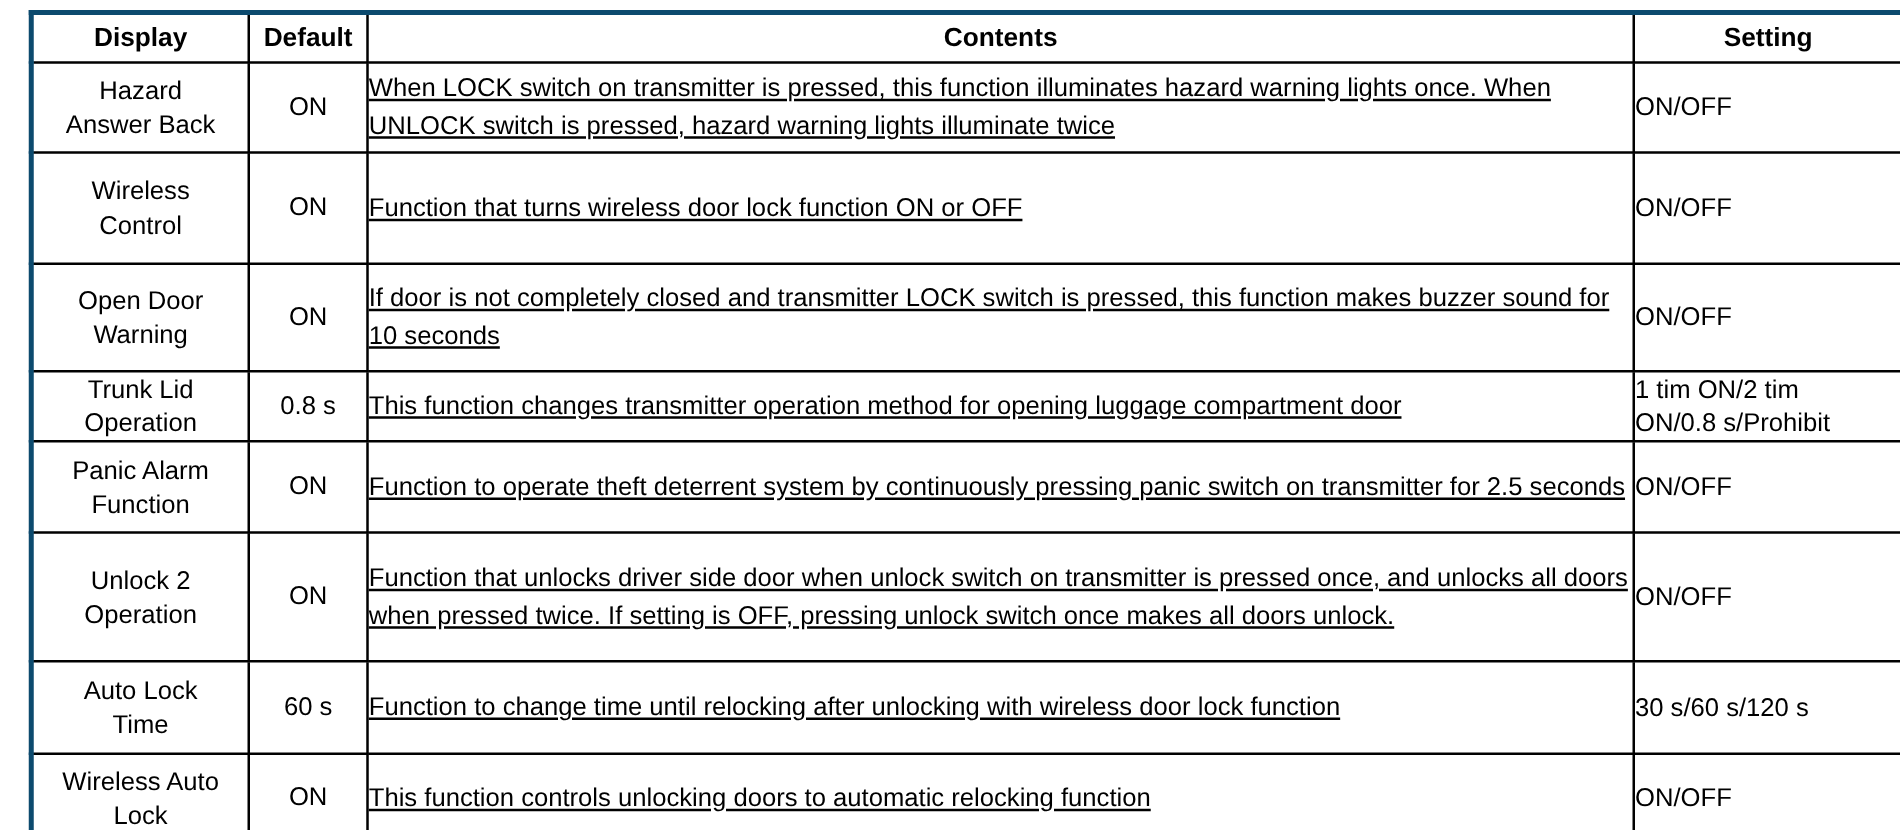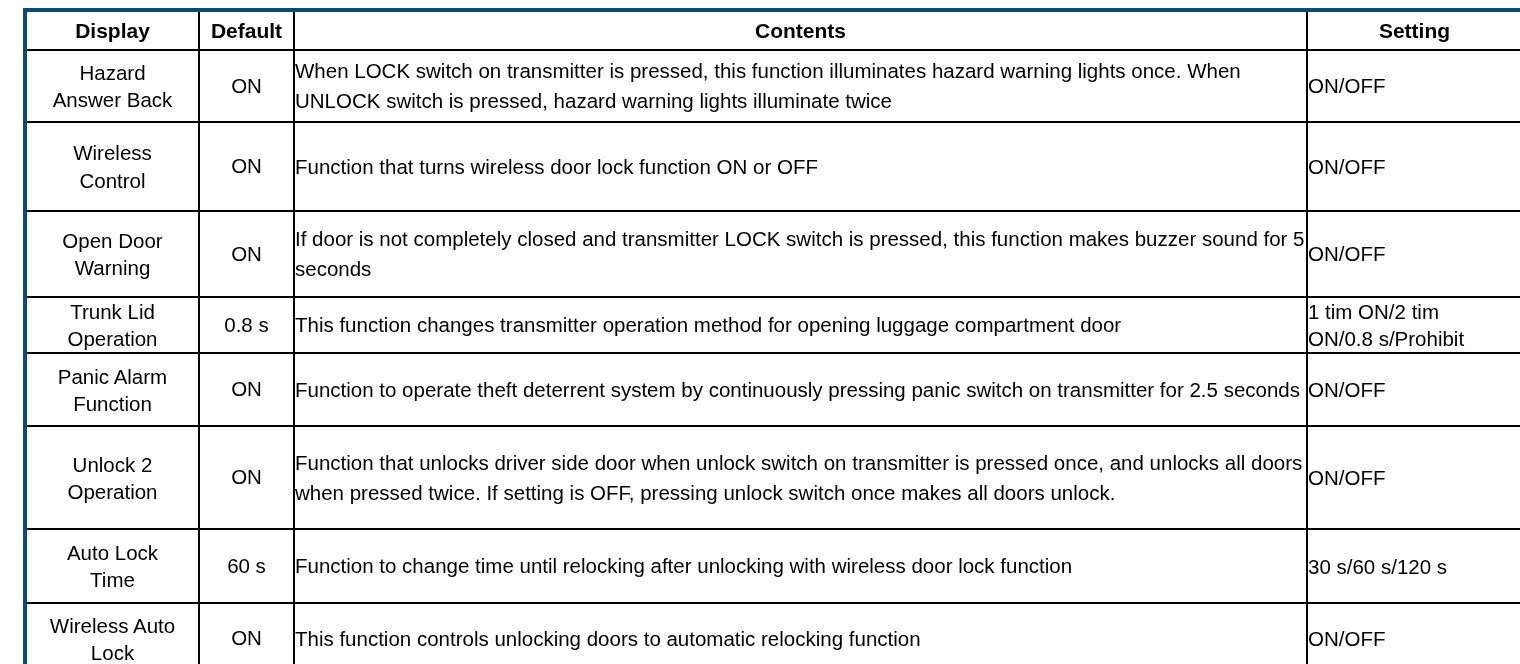--- a/index.html
+++ b/index.html
@@ -60,20 +60,21 @@
   td.default-cell {
     text-align: center;
     font-size: 20.5px;
     line-height: 1.2;
   }
   td.contents-cell {
     text-align: left;
     font-size: 20.5px;
     line-height: 1.45;
     padding: 2px 10px 2px 9px;
+    text-decoration: underline;
   }
   td.setting-cell {
     text-align: left;
     font-size: 20.5px;
     line-height: 1.32;
     padding: 2px 4px;
   }
   .line { display: block; }
 </style>
 </head>
@@ -122,21 +123,21 @@
           <span class="line"></span>
         </td>
       </tr>
 
       <tr style="height:86px;">
         <td class="display-cell">
           <span class="line">Open Door</span>
           <span class="line">Warning</span>
         </td>
         <td class="default-cell">ON</td>
-        <td class="contents-cell">If door is not completely closed and transmitter LOCK switch is pressed, this function makes buzzer sound for 5 seconds</td>
+        <td class="contents-cell">If door is not completely closed and transmitter LOCK switch is pressed, this function makes buzzer sound for 10 seconds</td>
         <td class="setting-cell">
           <span class="line">ON/OFF</span>
           <span class="line"></span>
         </td>
       </tr>
 
       <tr style="height:54px;">
         <td class="display-cell">
           <span class="line">Trunk Lid</span>
           <span class="line">Operation</span>

